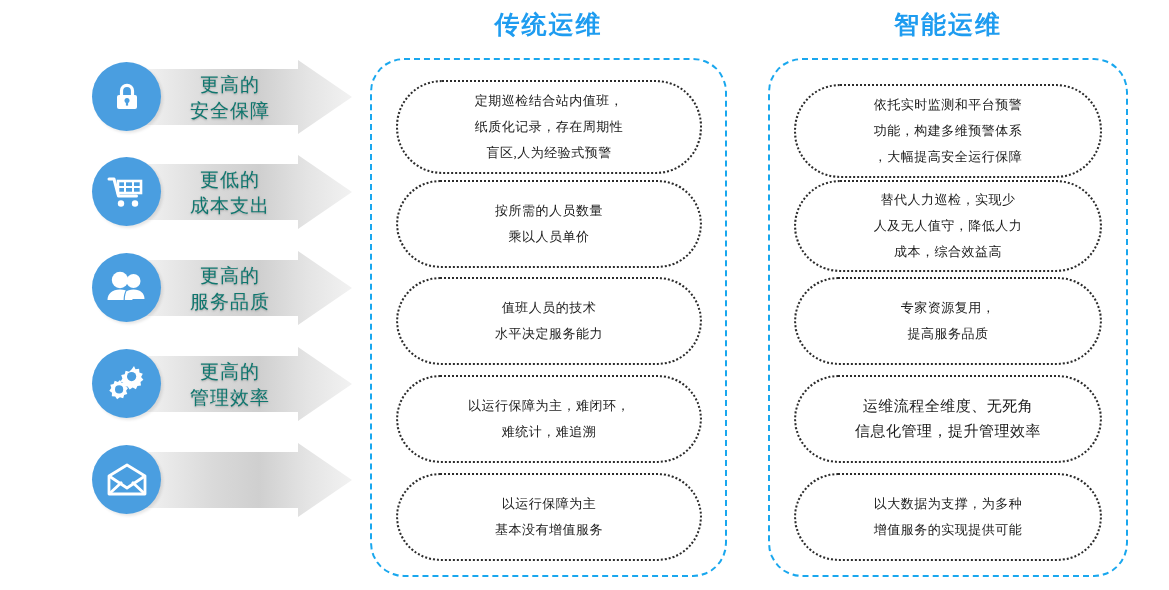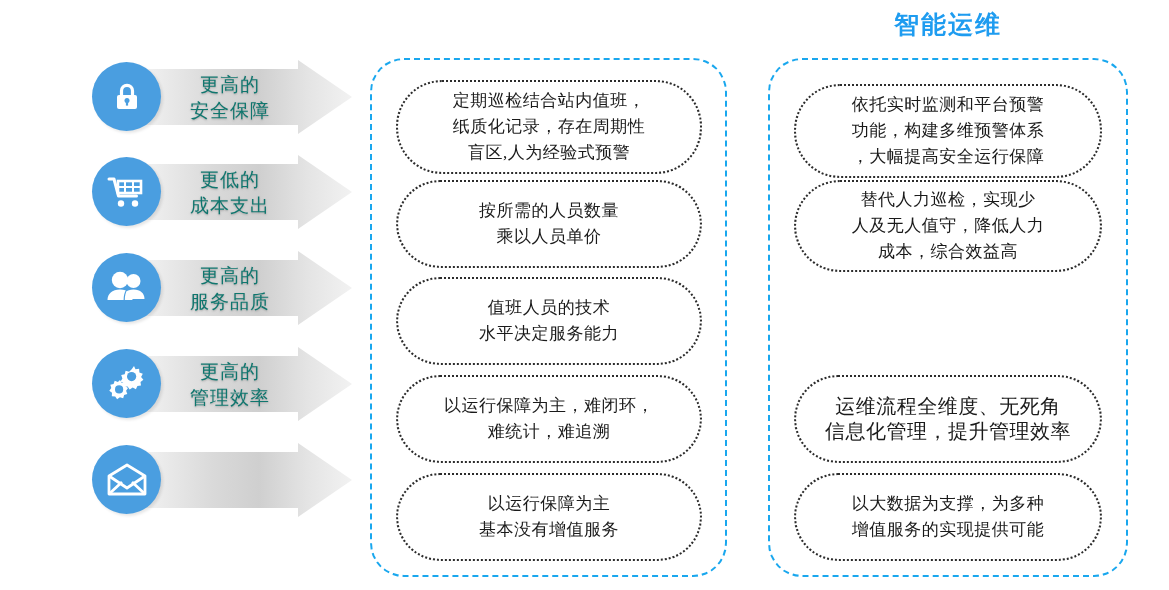--- a/index.html
+++ b/index.html
@@ -54,28 +54,28 @@
     box-sizing:border-box;
   }
   .card{
     position:absolute;
     border:2px dotted #2b2b2b;
     border-radius:46px;
     box-sizing:border-box;
     display:flex;align-items:center;justify-content:center;
     text-align:center;
     color:#1a1a1a;
-    font-size:17px;
+    font-size:13px;
     line-height:26px;
     letter-spacing:.5px;
     white-space:pre-line;
     font-family:"Liberation Serif","DejaVu Serif",serif;
     background:#ffffff;
   }
-  .card.c3{font-size:20px;line-height:25px;}
+  .card.c3{font-size:15px;line-height:25px;}
 </style>
 </head>
 <body>
 
 <div id="stage">
 
   <div class="arrow-row" style="top:60px">
     <div class="arrow-shape"></div>
     <div class="arrow-label">更高的
 安全保障</div>
@@ -141,20 +141,21 @@
     <div class="arrow-shape"></div>
     <div class="icon-circle">
       <svg width="42" height="34" viewBox="0 0 42 34" aria-hidden="true">
         <path d="M3 13 L21 2 L39 13 V31 H3 Z" fill="none" stroke="#ffffff" stroke-width="2.8" stroke-linejoin="round"></path>
         <path d="M3 13 L21 25 L39 13" fill="none" stroke="#ffffff" stroke-width="2.8" stroke-linejoin="round"></path>
         <path d="M3 31 L16 19 M39 31 L26 19" fill="none" stroke="#ffffff" stroke-width="2.8" stroke-linejoin="round"></path>
       </svg>
     </div>
   </div>
 
+  <div class="col-title" style="left:370px;width:357px">传统运维</div>
   <div class="dash-box" style="left:370px;width:357px"></div>
 
   <div class="card" style="left:396px;top:80px;width:306px;height:94px">定期巡检结合站内值班，
 纸质化记录，存在周期性
 盲区,人为经验式预警</div>
   <div class="card" style="left:396px;top:277px;width:306px;height:88px">值班人员的技术
 水平决定服务能力</div>
   <div class="card" style="left:396px;top:180px;width:306px;height:88px">按所需的人员数量
 乘以人员单价</div>
   <div class="card" style="left:396px;top:375px;width:306px;height:88px">以运行保障为主，难闭环，
@@ -164,18 +165,20 @@
 
   <div class="col-title" style="left:768px;width:360px">智能运维</div>
   <div class="dash-box" style="left:768px;width:360px"></div>
 
   <div class="card" style="left:794px;top:84px;width:308px;height:94px">依托实时监测和平台预警
 功能，构建多维预警体系
 ，大幅提高安全运行保障</div>
   <div class="card" style="left:794px;top:180px;width:308px;height:92px">替代人力巡检，实现少
 人及无人值守，降低人力
 成本，综合效益高</div>
+  <div class="card" style="left:794px;top:277px;width:308px;height:88px">专家资源复用，
+提高服务品质</div>
   <div class="card c3" style="left:794px;top:375px;width:308px;height:88px">运维流程全维度、无死角
 信息化管理，提升管理效率</div>
   <div class="card" style="left:794px;top:473px;width:308px;height:88px">以大数据为支撑，为多种
 增值服务的实现提供可能</div>
 
 </div>
 
 </body></html>

